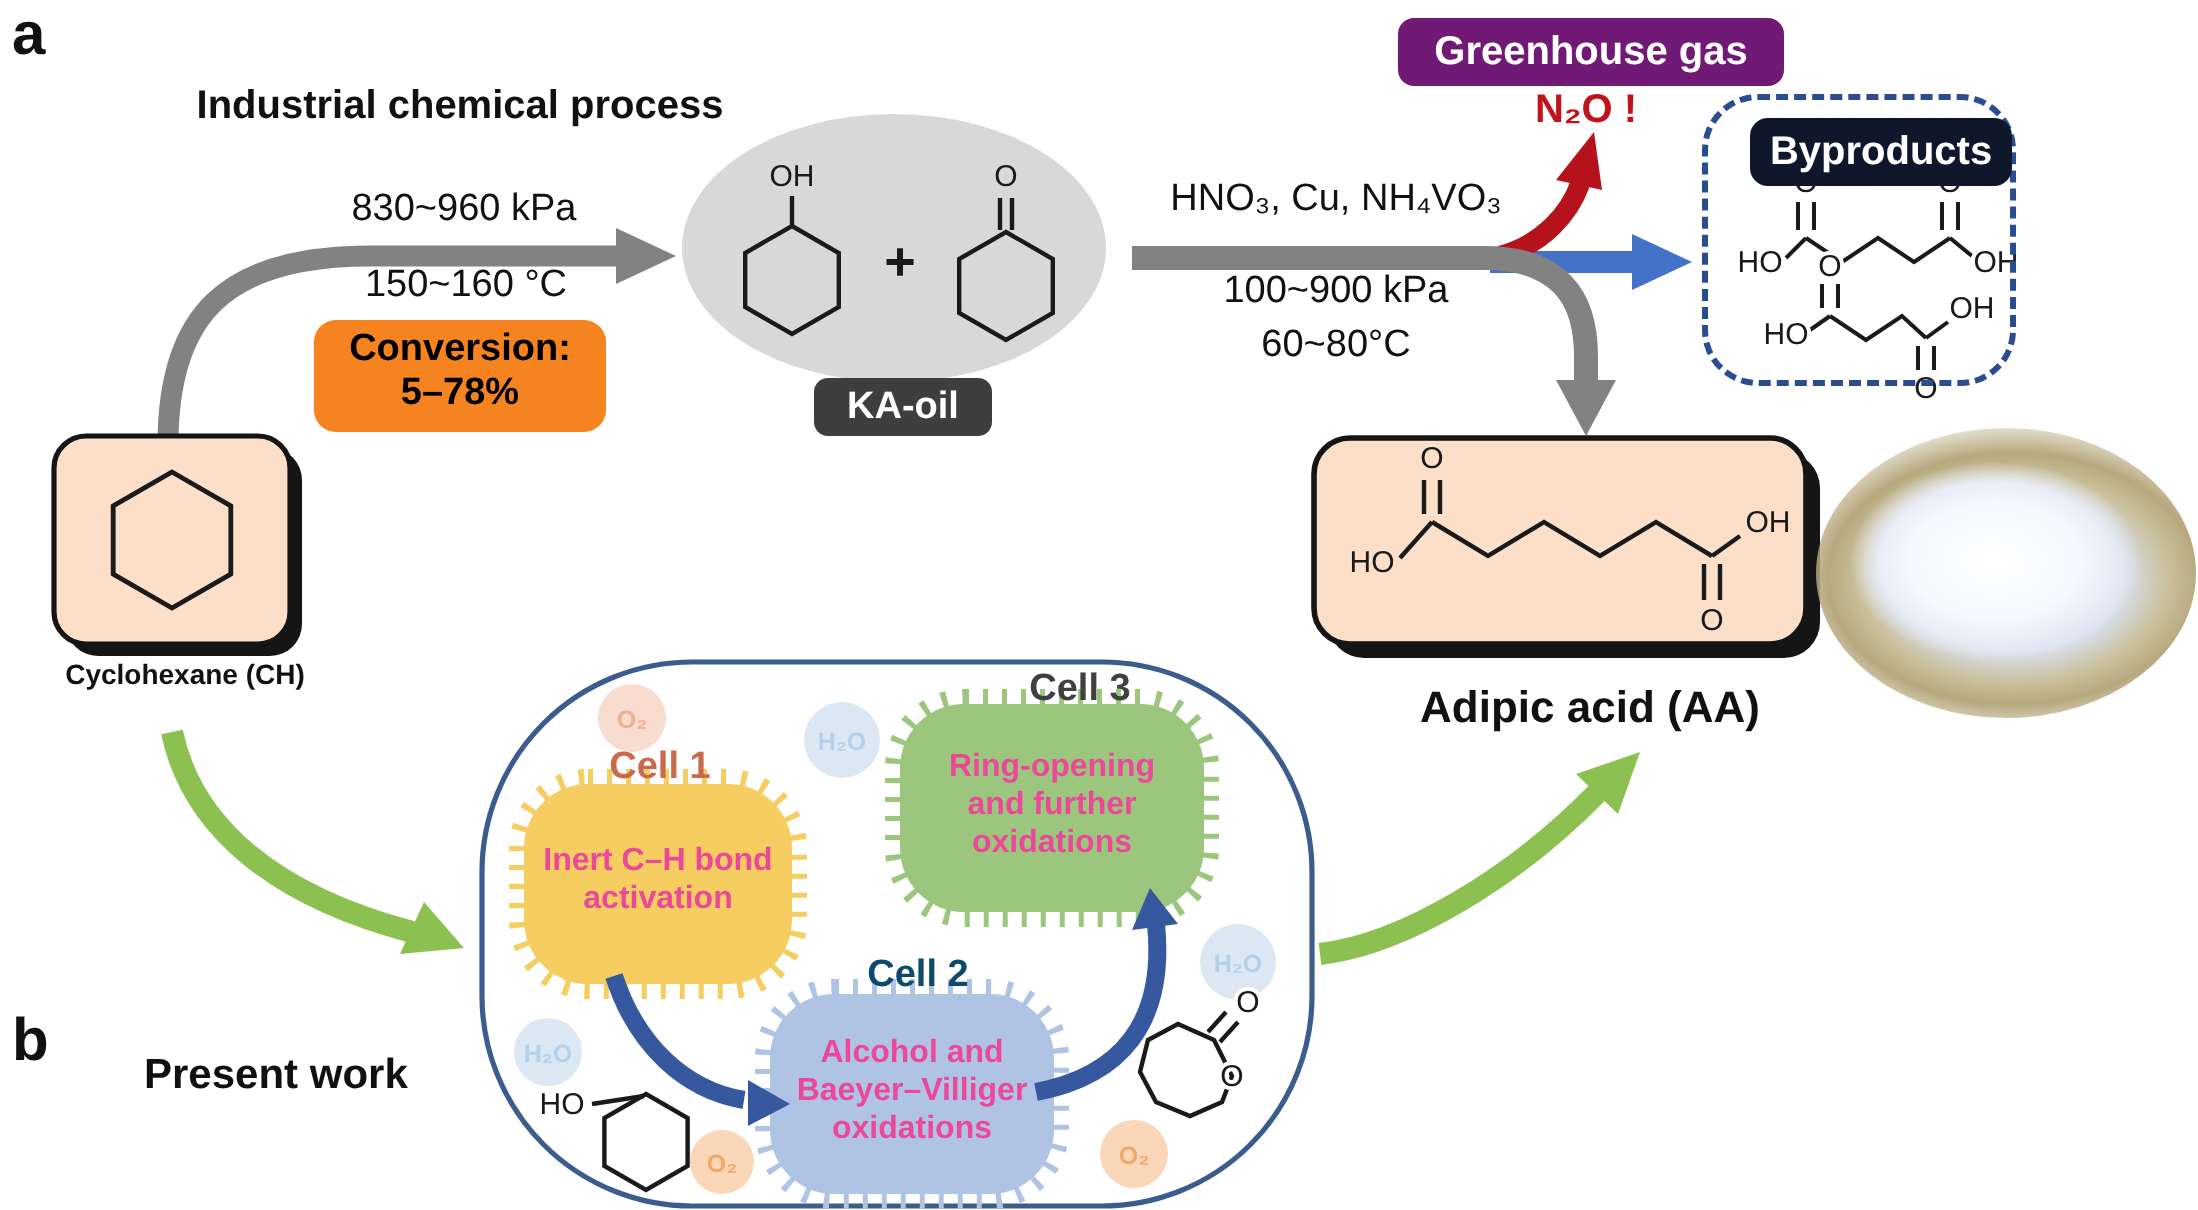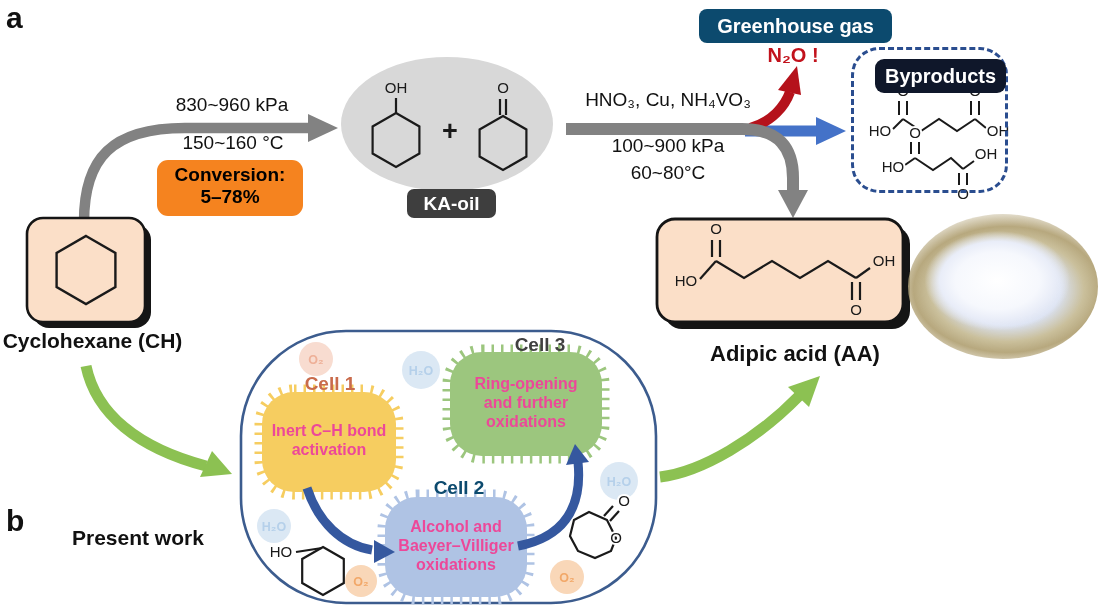--- a/index.html
+++ b/index.html
@@ -11,21 +11,21 @@
   .b{font-weight:bold;}
   .pre{white-space:pre-line;}
   .panel-letter{font-size:30px;font-weight:bold;}
   .sect{font-size:20px;font-weight:bold;}
   .plain{font-size:19px;}
   .boxlabel{font-size:20px;font-weight:bold;color:#fff;text-align:center;}
   .conv{position:absolute;left:157px;top:160px;width:146px;height:56px;z-index:3;
         background:#f5831f;border-radius:11px;font-size:19px;font-weight:bold;
         text-align:center;padding-top:4px;box-sizing:border-box;color:#000000;}
   .ghg{position:absolute;left:699px;top:9px;width:193px;height:34px;line-height:34px;
-       background:#0c4a6e;border-radius:8px;z-index:3;}
+       background:#701a75;border-radius:8px;z-index:3;}
   .kaoil{position:absolute;left:407px;top:189px;width:89px;height:29px;line-height:29px;
        background:#3e3e3e;border-radius:7px;z-index:3;font-size:19px;}
   .bypbox{position:absolute;left:851px;top:47px;width:151px;height:140px;z-index:2;
        border:3.5px dashed #2a4d8f;border-radius:28px;background:transparent;}
   .byplabel{position:absolute;left:875px;top:59px;width:131px;height:34px;line-height:34px;
        background:#0f172a;border-radius:9px;z-index:3;}
   .cellname{font-size:19px;font-weight:bold;}
   .celltext{font-size:16px;font-weight:bold;color:#ec4899;}
   .powder{position:absolute;left:908px;top:214px;width:190px;height:145px;z-index:2;
     background:
@@ -205,29 +205,30 @@
     .atom-peach{stroke:#fbdfc8;}
     .atom-ka{stroke:#d8d8d8;}
     .bub{font:bold 12.5px "Liberation Sans",sans-serif;text-anchor:middle;stroke:none;}
     .plus-sign{font:bold 27px "Liberation Sans",sans-serif;fill:#1a1a1a;text-anchor:middle;}
   </style>
 </svg>
 
 <div class="powder"></div>
 
 <div class="txt panel-letter" style="left:6px;top:0px;">a</div>
+<div class="txt sect center" style="left:80px;top:42px;width:300px;">Industrial chemical process</div>
 <div class="txt plain center" style="left:158px;top:94px;width:148px;">830~960 kPa</div>
 <div class="txt plain center" style="left:163px;top:132px;width:140px;">150~160 °C</div>
 
 <div class="conv">
   <div>Conversion:</div>
   <div>5–78%</div>
 </div>
 
-<div class="txt b center" style="left:0px;top:329px;width:185px;font-size:21px;">Cyclohexane (CH)</div>
+<div class="txt b center" style="left:0px;top:329px;width:185px;font-size:14px;">Cyclohexane (CH)</div>
 <div class="kaoil boxlabel">KA-oil</div>
 
 <div class="txt plain center" style="left:566px;top:89px;width:204px;">HNO₃, Cu, NH₄VO₃</div>
 <div class="txt plain center" style="left:588px;top:135px;width:160px;">100~900 kPa</div>
 <div class="txt plain center" style="left:588px;top:162px;width:160px;">60~80°C</div>
 
 <div class="ghg boxlabel">Greenhouse gas</div>
 <div class="txt b center" style="left:738px;top:44px;width:110px;font-size:20px;color:#c2121c;">N₂O !</div>
 
 <div class="bypbox"></div>

